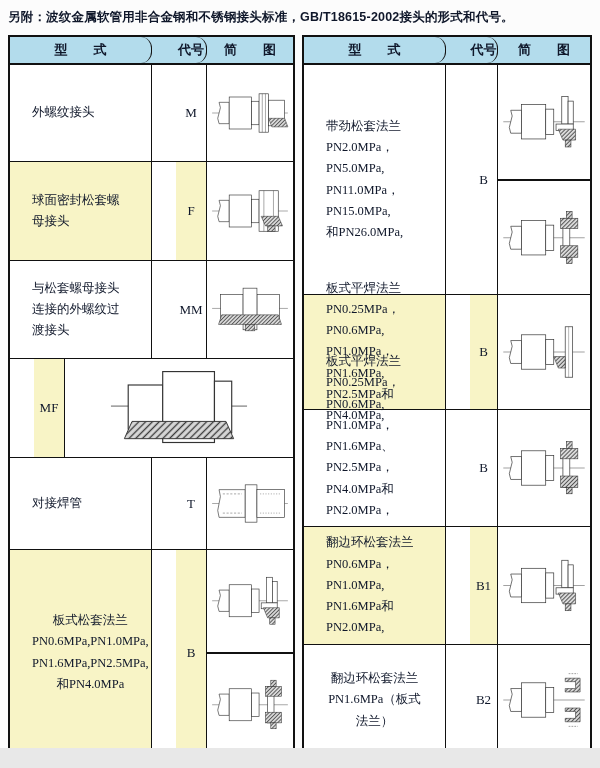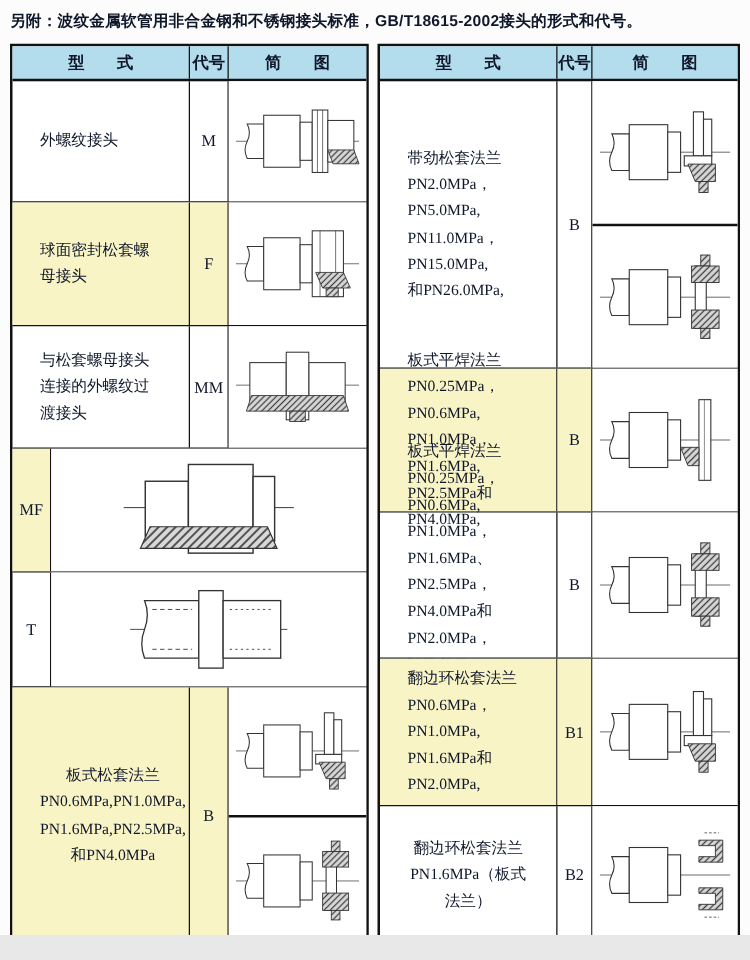--- a/index.html
+++ b/index.html
@@ -19,31 +19,32 @@
   .cell{box-sizing:border-box;}
   .c-type{
     width:142px;border-right:1px solid #111;display:flex;align-items:center;
     padding:4px 22px;font-family:"Liberation Serif","DejaVu Serif",serif;
     font-size:12.5px;line-height:1.7;white-space:pre-line;
   }
   .c-code{
     width:31px;border-right:1px solid #111;display:flex;align-items:center;
     justify-content:center;font-family:"Liberation Serif","DejaVu Serif",serif;
     font-size:13px;
+    margin-left:24px;
   }
   .tbl-right .c-code{width:28px;}
   .c-diag{flex:1;display:flex;flex-direction:column;background:#fff;min-width:0;}
   .sub{flex:1;display:flex;align-items:center;justify-content:center;min-height:0;padding:3px;}
   .sub + .sub{border-top:2px solid #111;}
   .diag{width:100%;height:100%;}
   .hl{background:#f8f4c6;}
   .thead .c-type,.thead .c-code,.thead .c-diag{
     display:flex;align-items:center;justify-content:center;
     font-family:"Liberation Sans",sans-serif;font-size:13px;font-weight:bold;
-    padding:0;white-space:pre;background:transparent;flex-direction:row;
+    padding:0;white-space:pre;background:transparent;flex-direction:row;border-radius:11px;
   }
 </style>
 </head>
 <body>
 
 <svg width="0" height="0" style="position:absolute" aria-hidden="true">
   <defs>
     <pattern id="hatch" width="5" height="5" patternUnits="userSpaceOnUse" patternTransform="rotate(45)">
       <rect width="5" height="5" fill="#d8d8d8"></rect>
       <line x1="2.5" y1="0" x2="2.5" y2="5" stroke="#3a3a3a" stroke-width="1.4"></line>
@@ -185,20 +186,21 @@
         <div class="cell c-diag">
           <div class="sub">
               <svg class="diag">
                 <use href="#sym-female"></use>
               </svg>
             </div>
         </div>
       </div>
 
       <div class="trow" style="height:92px">
+        <div class="cell c-type">对接焊管</div>
         <div class="cell c-code">T</div>
         <div class="cell c-diag">
           <div class="sub">
               <svg class="diag">
                 <use href="#sym-weld"></use>
               </svg>
             </div>
         </div>
       </div>
 

